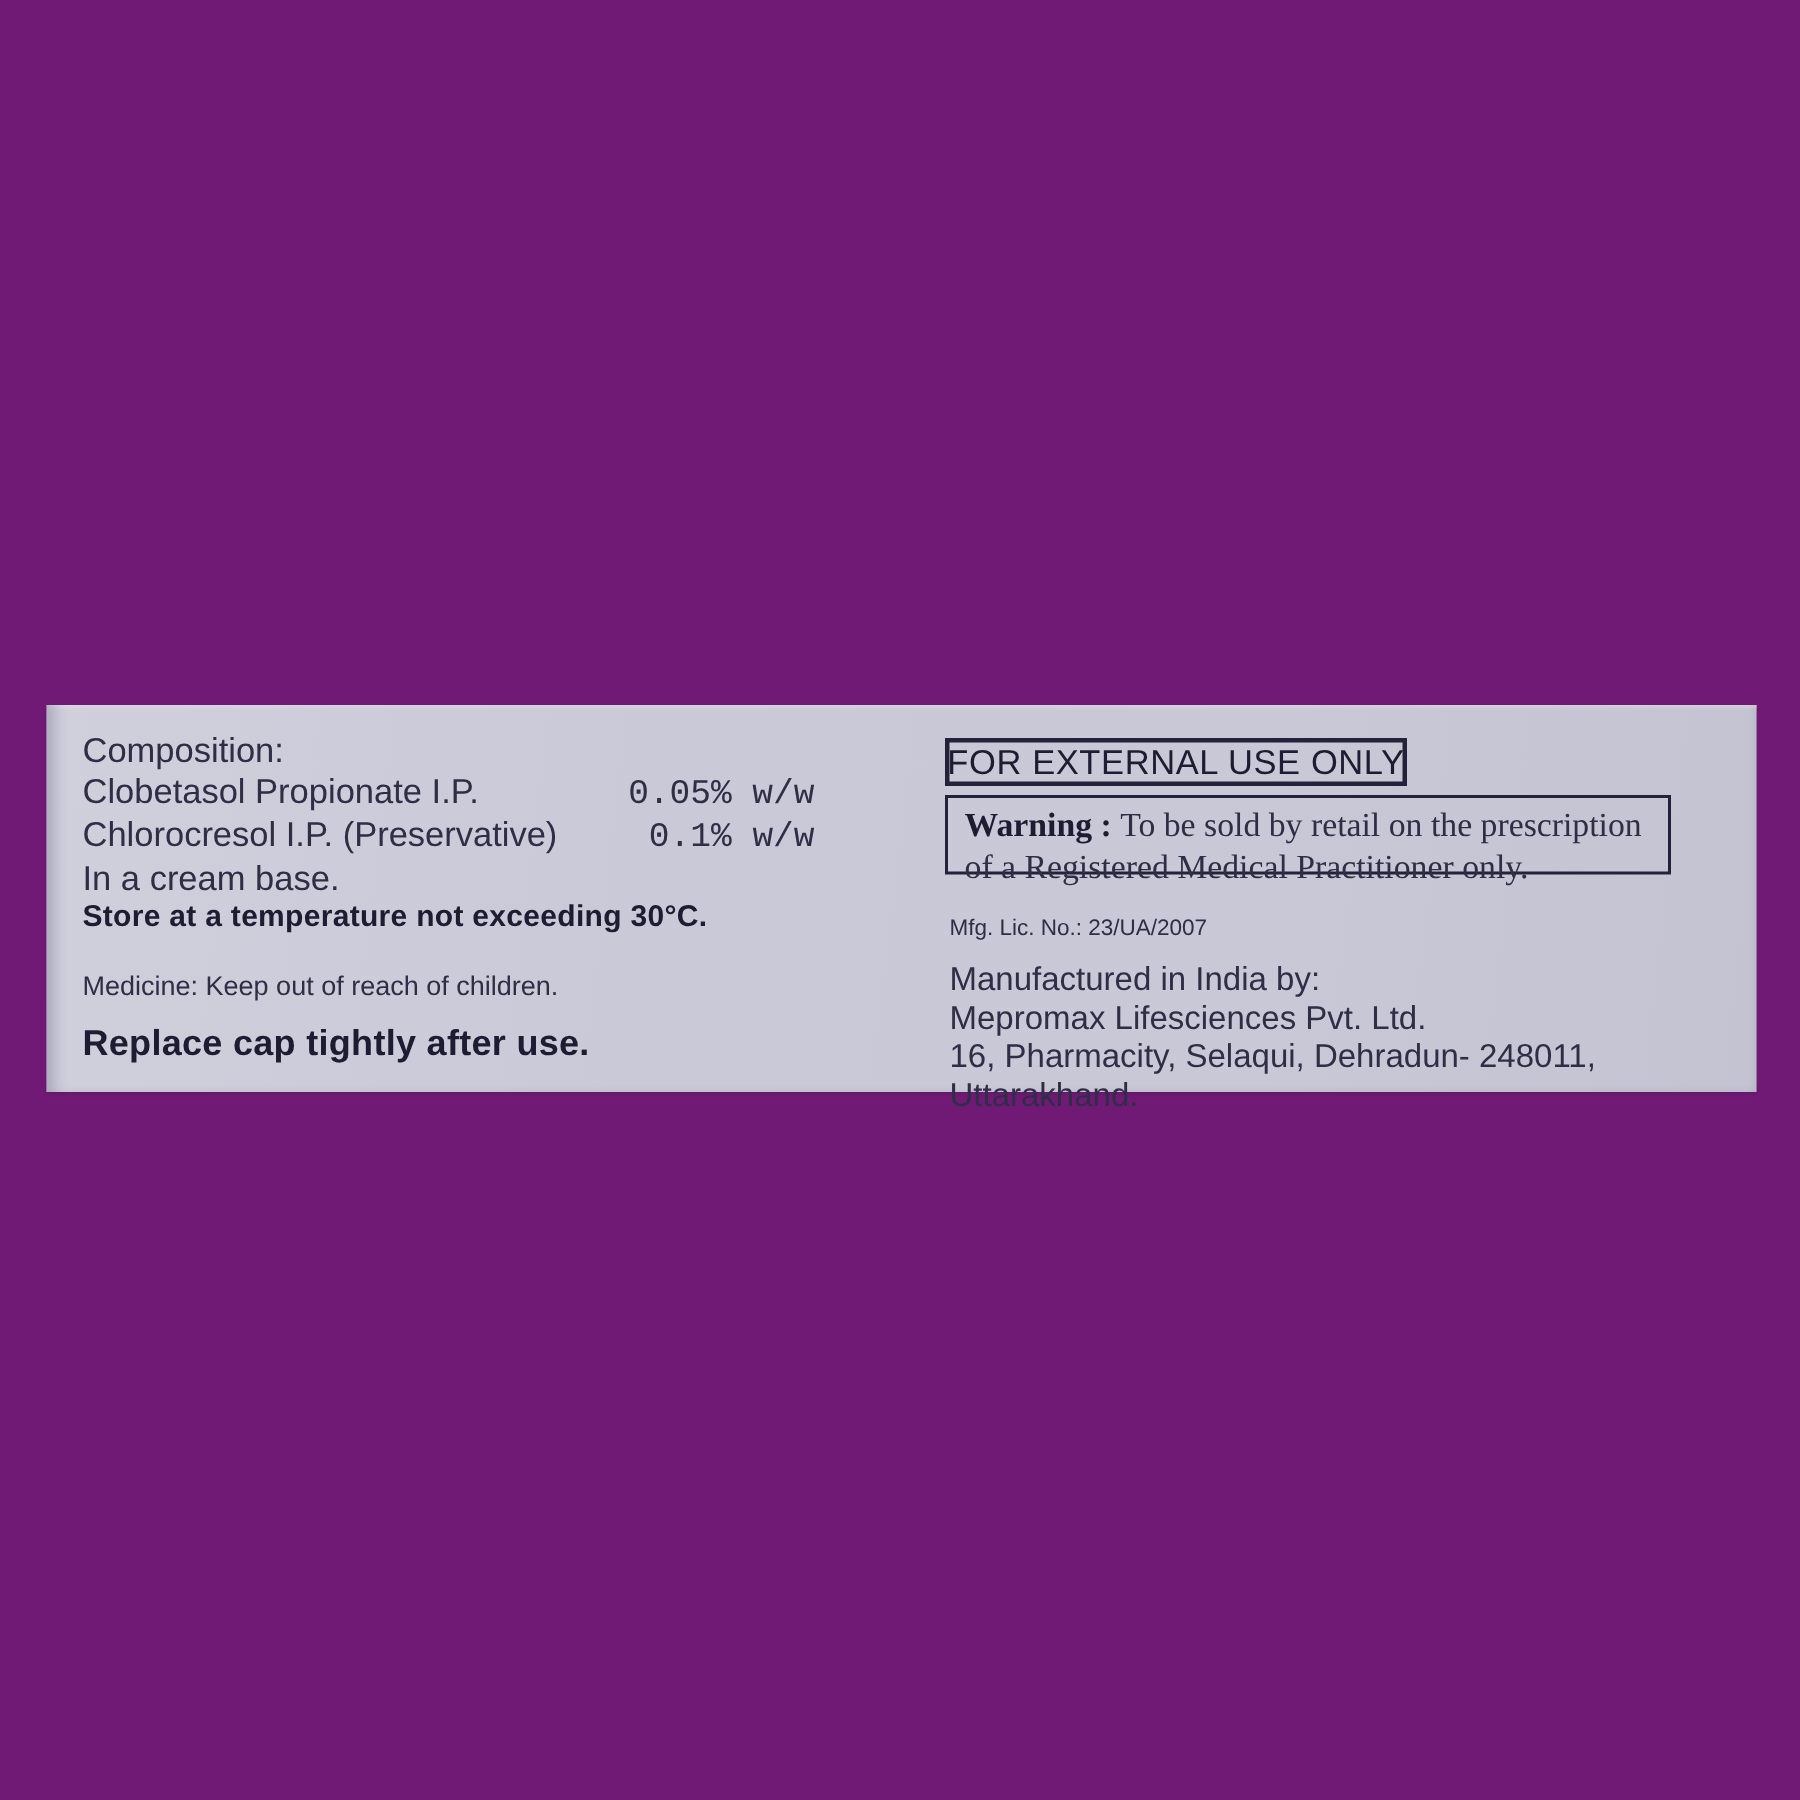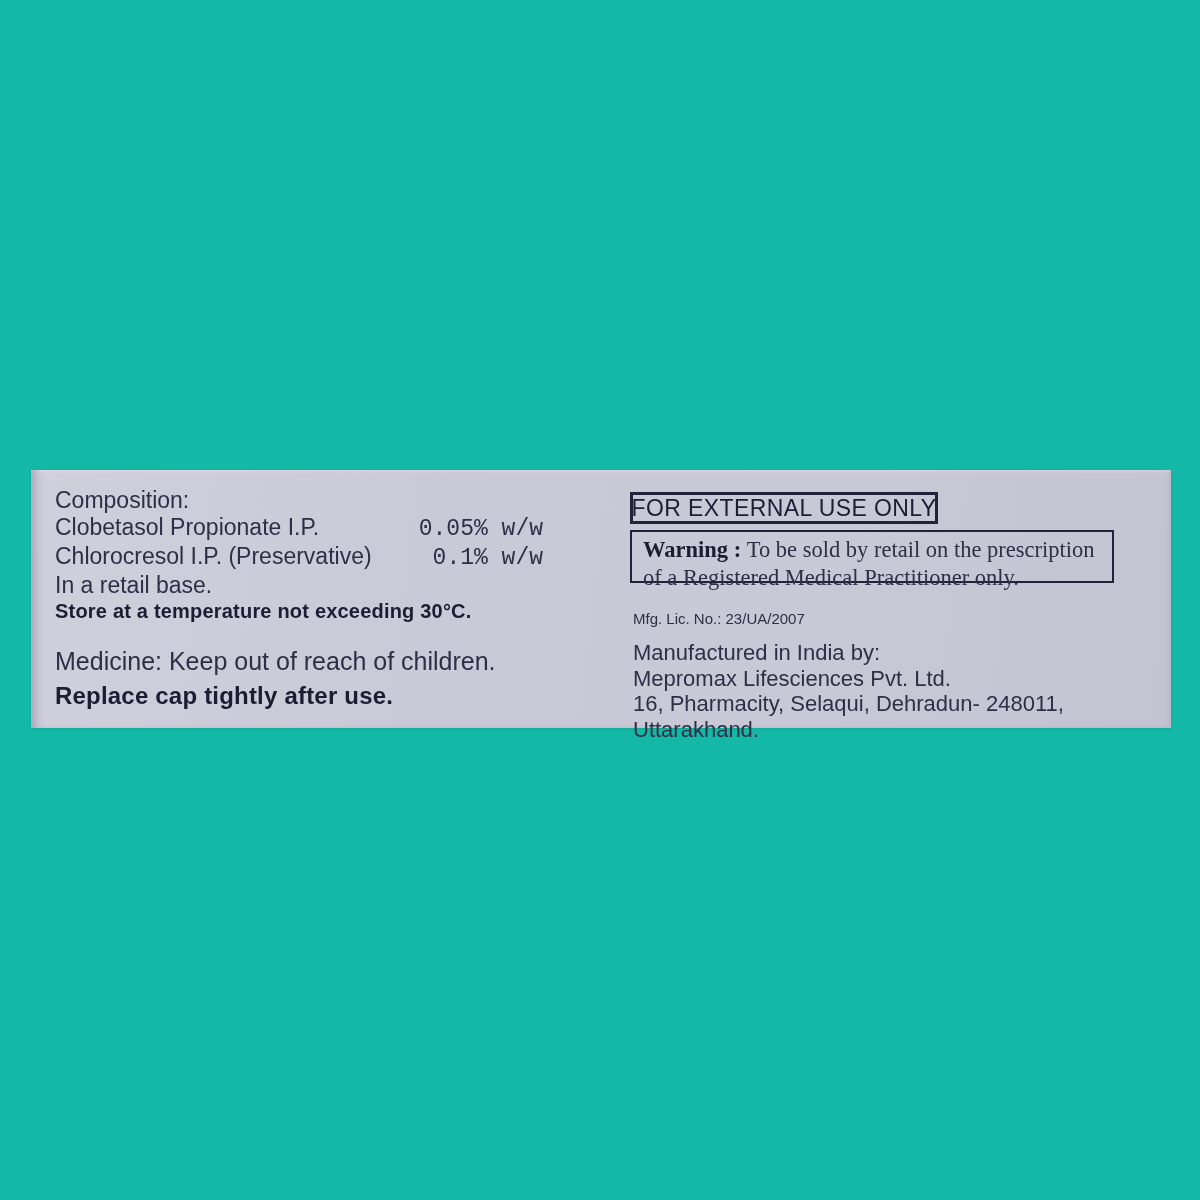--- a/index.html
+++ b/index.html
@@ -8,21 +8,21 @@
     width: 1200px;
     height: 1200px;
     background: #ffffff;
     font-family: "Liberation Sans", "DejaVu Sans", sans-serif;
     overflow: hidden;
   }
   .stage {
     position: relative;
     width: 1200px;
     height: 1200px;
-    background: #14b8a6;
+    background: #701a75;
   }
   
   .panel {
     position: absolute;
     left: 31px;
     top: 470px;
     width: 1140px;
     height: 258px;
     background: linear-gradient(97deg, #d0cfdc 0%, #cac9d7 35%, #c9c8d6 70%, #c4c3d2 100%);
     box-shadow:
@@ -62,21 +62,21 @@
     font-size: 20px;
     font-weight: bold;
     color: #1c1c32;
     letter-spacing: 0.2px;
   }
   .medicine-line {
     position: absolute;
     left: 24px;
     top: 177px;
     width: 540px;
-    font-size: 25px;
+    font-size: 18px;
     color: #2e2e46;
   }
   .cap-line {
     position: absolute;
     left: 24px;
     top: 212px;
     width: 540px;
     font-size: 24px;
     font-weight: bold;
     color: #1c1c32;
@@ -145,21 +145,21 @@
     <div class="comp-block">
       <div>Composition:</div>
       <div class="comp-row">
         <span>Clobetasol Propionate I.P.</span>
         <span class="comp-amount">0.05% w/w</span>
       </div>
       <div class="comp-row">
         <span>Chlorocresol I.P. (Preservative)</span>
         <span class="comp-amount">0.1% w/w</span>
       </div>
-      <div>In a retail base.</div>
+      <div>In a cream base.</div>
     </div>
 
     <div class="storage-line">Store at a temperature not exceeding 30°C.</div>
 
     <div class="medicine-line">Medicine: Keep out of reach of children.</div>
 
     <div class="cap-line">Replace cap tightly after use.</div>
 
     <div class="external-box">
       <span>FOR EXTERNAL USE ONLY</span>

